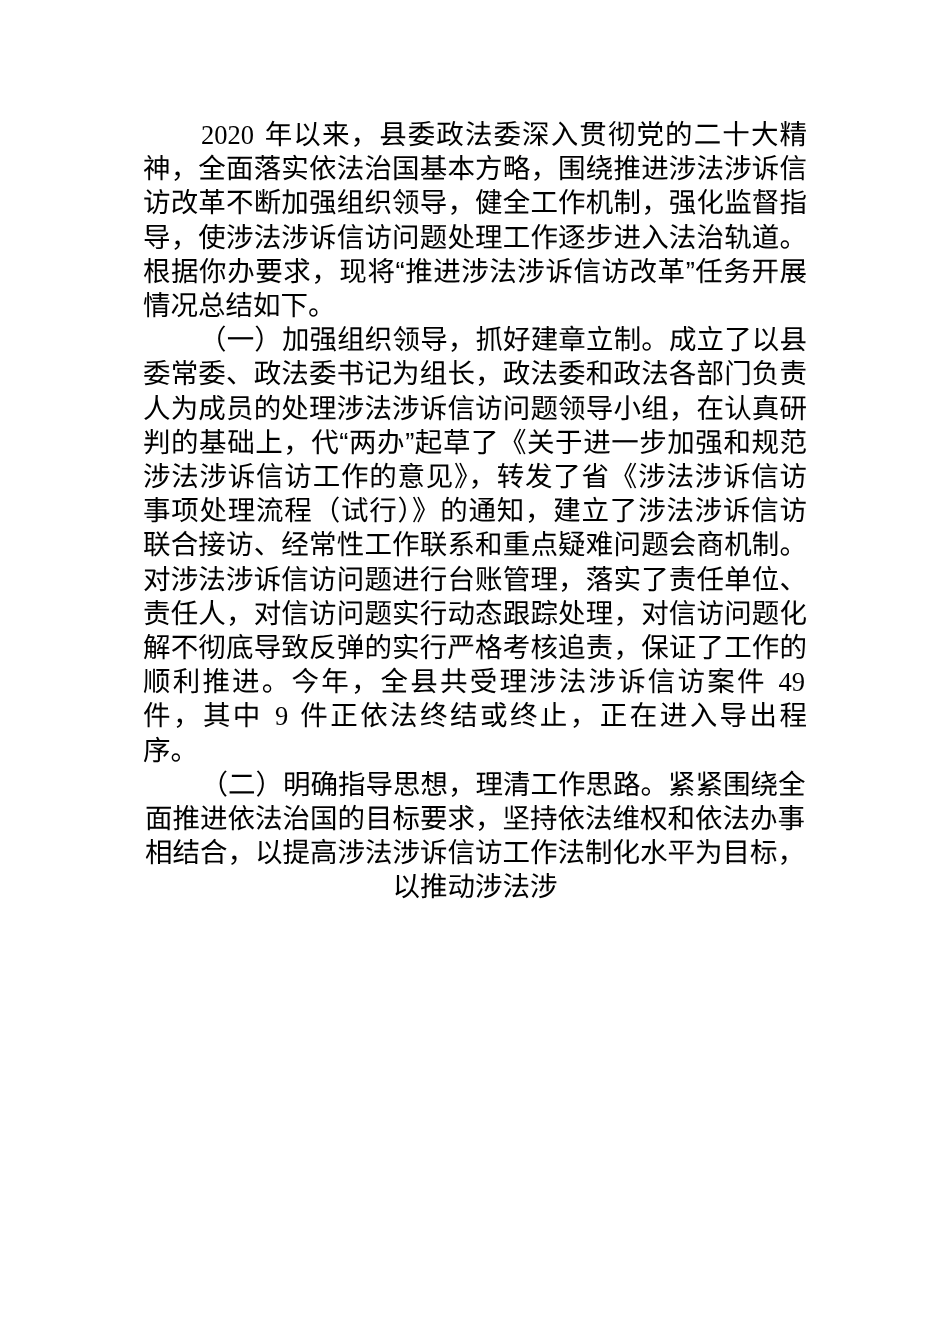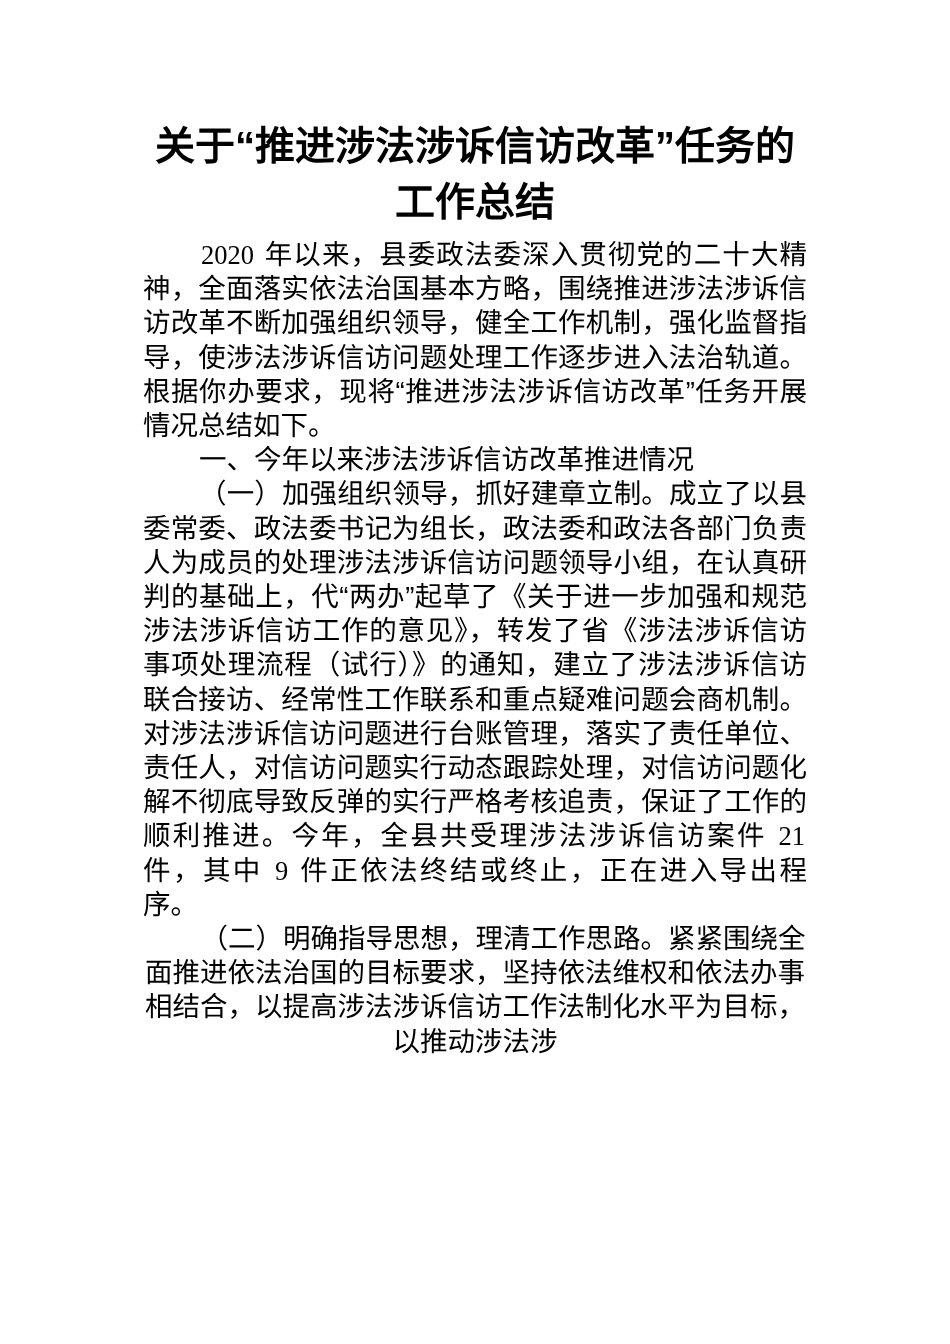--- a/index.html
+++ b/index.html
@@ -55,24 +55,22 @@
     font-size: 26.5px;
     padding: 0 2px;
   }
 </style>
 </head>
 <body>
 
 <div class="page">
   <div class="content">
 
-    <h1 class="doc-title" id="title-el">关于“推进涉法涉诉信访改革”任务的工作总结</h1>
 
     <p class="para"><span class="lat">2020</span> 年以来，县委政法委深入贯彻党的二十大精神，全面落实依法治国基本方略，围绕推进涉法涉诉信访改革不断加强组织领导，健全工作机制，强化监督指导，使涉法涉诉信访问题处理工作逐步进入法治轨道。根据你办要求，现将“推进涉法涉诉信访改革”任务开展情况总结如下。</p>
 
-    <p class="para">一、今年以来涉法涉诉信访改革推进情况</p>
 
-    <p class="para">（一）加强组织领导，抓好建章立制。成立了以县委常委、政法委书记为组长，政法委和政法各部门负责人为成员的处理涉法涉诉信访问题领导小组，在认真研判的基础上，代“两办”起草了《关于进一步加强和规范涉法涉诉信访工作的意见》，转发了省《涉法涉诉信访事项处理流程（试行）》的通知，建立了涉法涉诉信访联合接访、经常性工作联系和重点疑难问题会商机制。对涉法涉诉信访问题进行台账管理，落实了责任单位、责任人，对信访问题实行动态跟踪处理，对信访问题化解不彻底导致反弹的实行严格考核追责，保证了工作的顺利推进。今年，全县共受理涉法涉诉信访案件 <span class="lat">21</span> 件，其中 <span class="lat">9</span> 件正依法终结或终止，正在进入导出程序。</p>
+    <p class="para">（一）加强组织领导，抓好建章立制。成立了以县委常委、政法委书记为组长，政法委和政法各部门负责人为成员的处理涉法涉诉信访问题领导小组，在认真研判的基础上，代“两办”起草了《关于进一步加强和规范涉法涉诉信访工作的意见》，转发了省《涉法涉诉信访事项处理流程（试行）》的通知，建立了涉法涉诉信访联合接访、经常性工作联系和重点疑难问题会商机制。对涉法涉诉信访问题进行台账管理，落实了责任单位、责任人，对信访问题实行动态跟踪处理，对信访问题化解不彻底导致反弹的实行严格考核追责，保证了工作的顺利推进。今年，全县共受理涉法涉诉信访案件 <span class="lat">49</span> 件，其中 <span class="lat">9</span> 件正依法终结或终止，正在进入导出程序。</p>
 
     <p class="para tail-line">（二）明确指导思想，理清工作思路。紧紧围绕全面推进依法治国的目标要求，坚持依法维权和依法办事相结合，以提高涉法涉诉信访工作法制化水平为目标，以推动涉法涉</p>
 
   </div>
 </div>
 
 </body></html>

